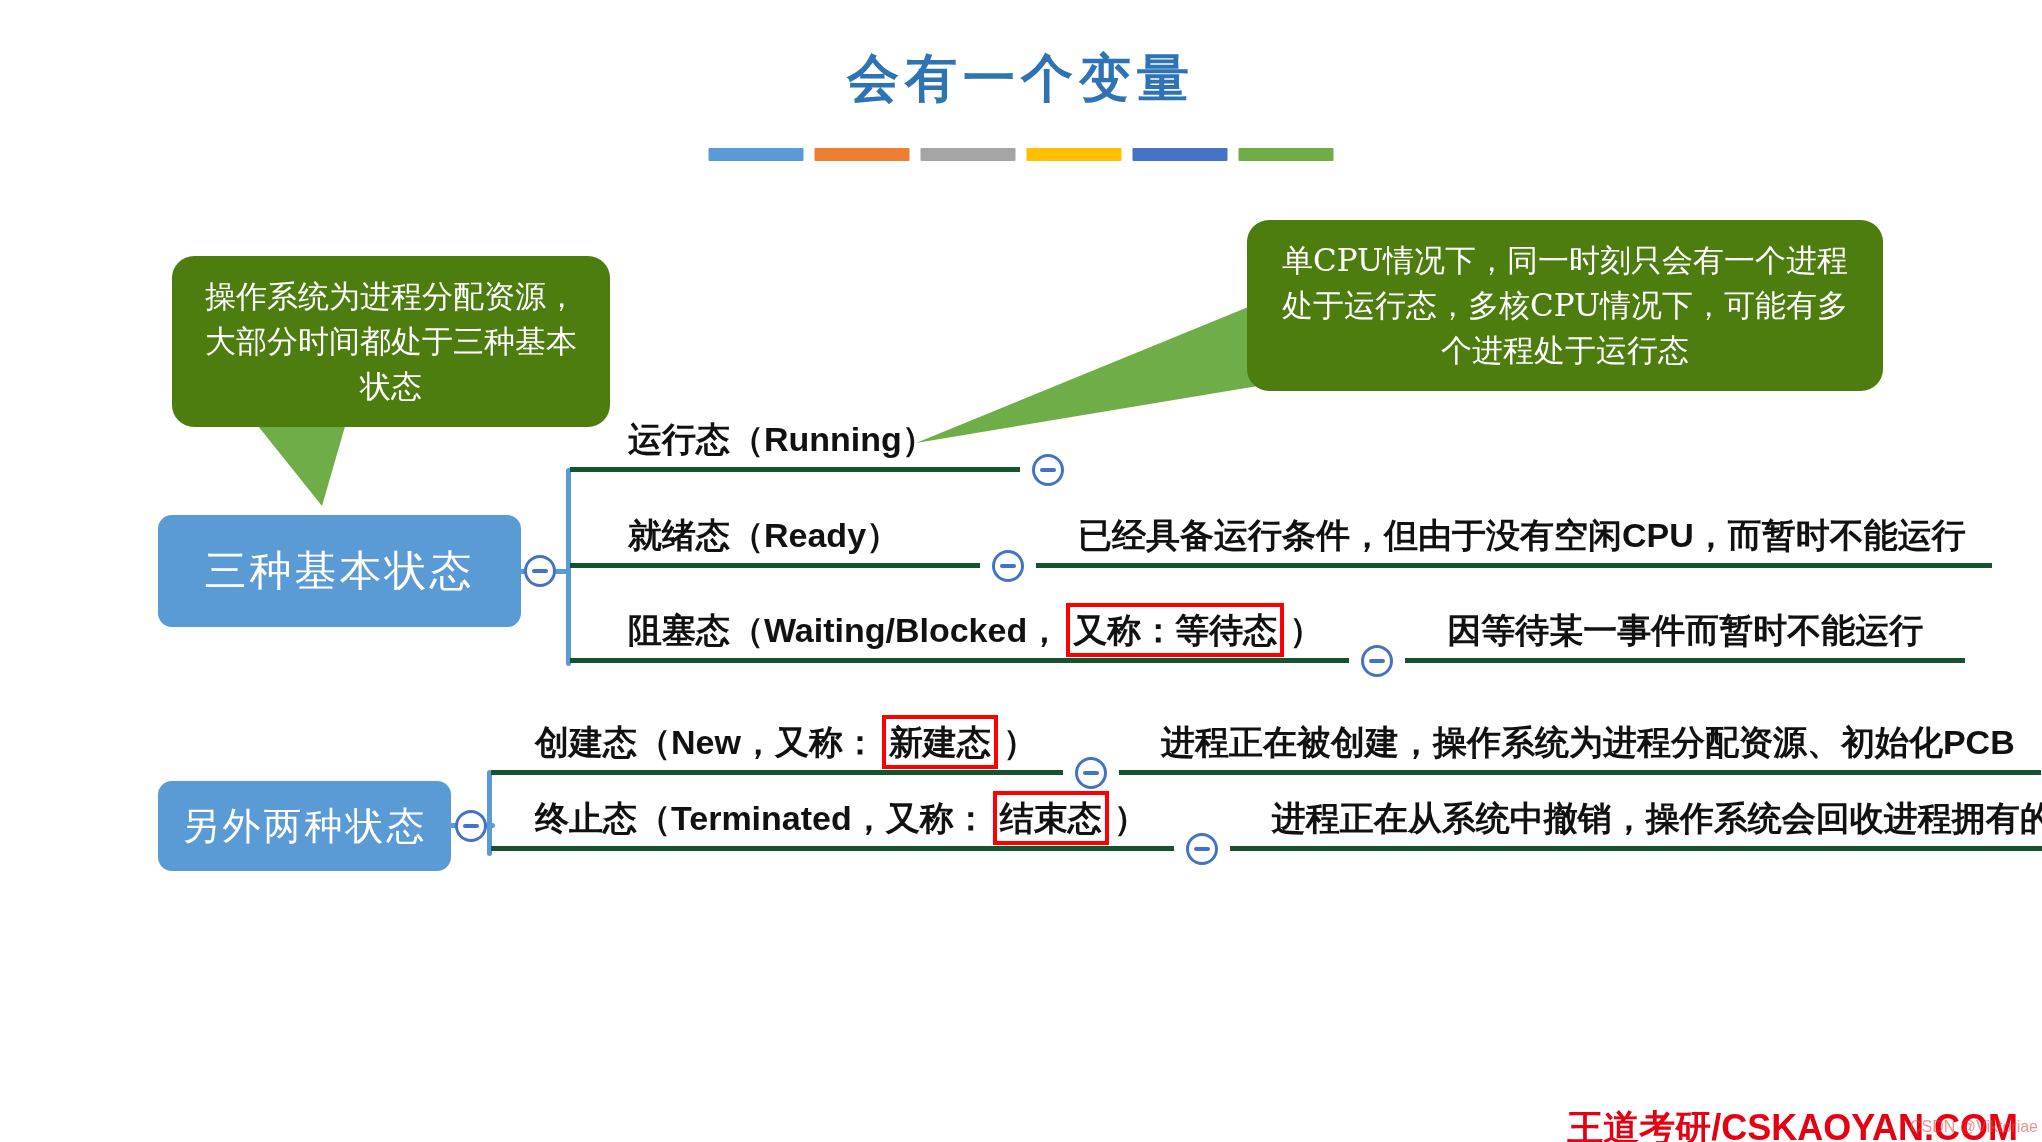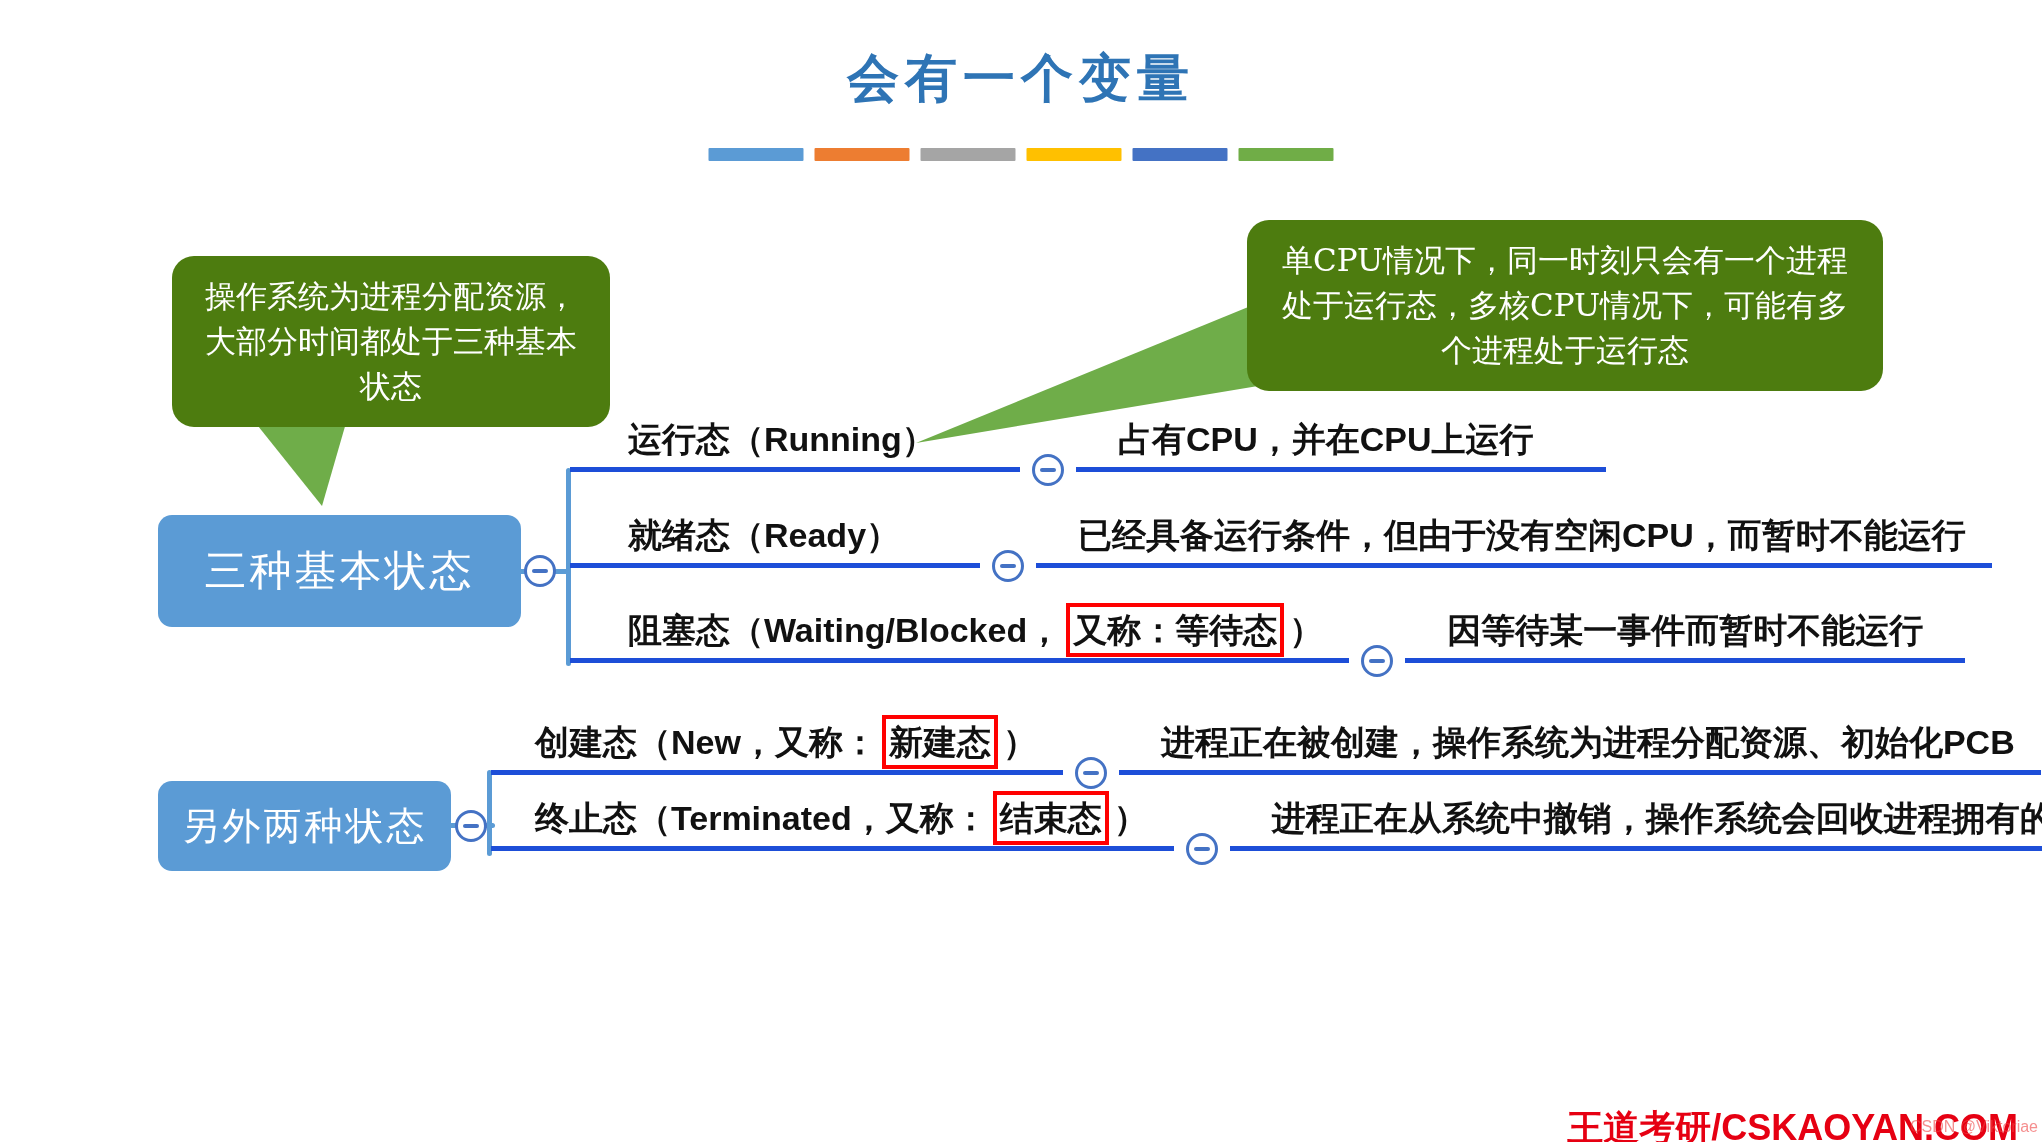--- a/index.html
+++ b/index.html
@@ -42,21 +42,21 @@
     height:4px;background:#4472C4;border-radius:2px;
   }
   .minus.abs{position:absolute;z-index:4;}
   
   .branch-row{
     position:absolute;display:flex;align-items:flex-end;height:53px;z-index:3;
   }
   .branch-row.g1{left:570px;}
   .branch-row.g2{left:491px;}
   .seg{
-    border-bottom:5px solid #1d4ed8;box-sizing:border-box;
+    border-bottom:5px solid #14532d;box-sizing:border-box;
     font-size:34px;font-weight:bold;color:#111;line-height:40px;
     padding:0 26px 8px 58px;white-space:nowrap;
   }
   .seg.desc{padding-left:42px;}
   .branch-row .minus{align-self:flex-end;margin:0 12px -14px 12px;}
   .redbox{
     display:inline-block;outline:4px solid #FF0000;outline-offset:3px;margin:0 12px;
   }
   .redbox:empty{display:none;outline:none;margin:0;}
   
@@ -98,21 +98,20 @@
   <div class="bubble right">单CPU情况下，同一时刻只会有一个进程处于运行态，多核CPU情况下，可能有多个进程处于运行态</div>
 
   <div class="line" style="left:516px;top:569px;width:54px;height:5px;"></div>
   <div class="line" style="left:566px;top:468px;width:5px;height:198px;"></div>
   <div class="node g1">三种基本状态</div>
   <div class="minus abs" style="left:524px;top:555px;"></div>
 
   <div class="branch-row g1" style="top:419px;">
     <div class="seg name" style="min-width:450px;"><span>运行态（Running）</span><span></span></div>
     <div class="minus"></div>
-    <div class="seg desc" style="min-width:530px;">占有CPU，并在CPU上运行</div>
   </div>
 
   <div class="branch-row g1" style="top:610px;">
     <div class="seg name" style="min-width:750px;"><span>阻塞态（Waiting/Blocked，</span><span class="redbox">又称：等待态</span><span>）</span></div>
     <div class="minus"></div>
     <div class="seg desc" style="min-width:560px;">因等待某一事件而暂时不能运行</div>
   </div>
 
   <div class="branch-row g1" style="top:515px;">
     <div class="seg name" style="min-width:410px;"><span>就绪态（Ready）</span><span></span></div>

